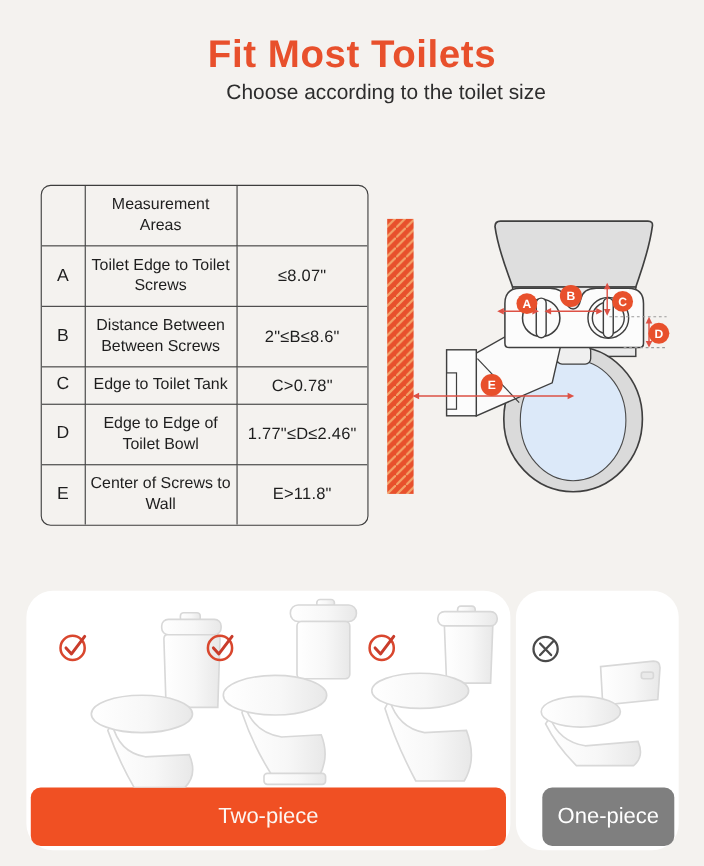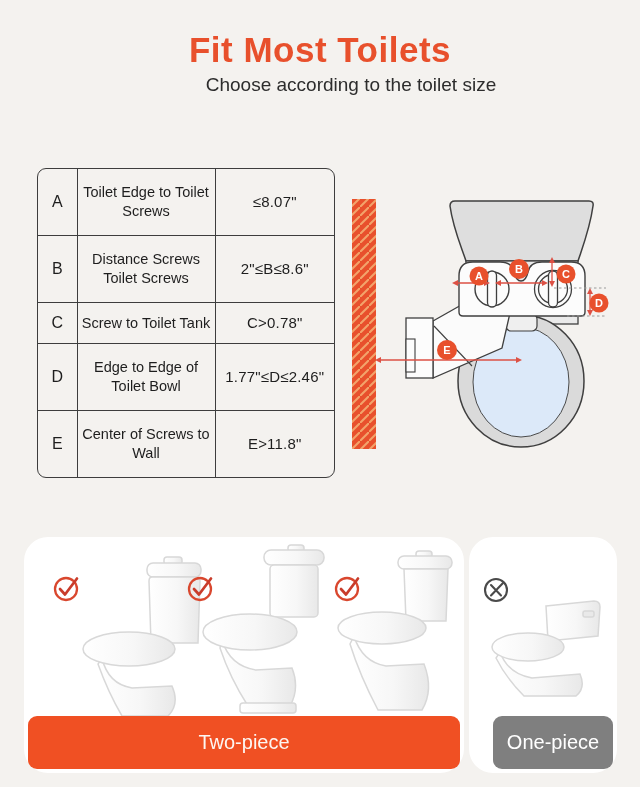--- a/index.html
+++ b/index.html
@@ -75,33 +75,38 @@
 <div class="subtitle">Choose according to the toilet size</div>
 
 <div class="table-wrap">
   <table class="meas">
     <colgroup>
         <col class="c1">
         <col class="c2">
         <col class="c3">
       </colgroup>
     <tbody>
+        <tr>
+      <td class="key"></td>
+      <td>Measurement Areas</td>
+      <td></td>
+    </tr>
     <tr>
       <td class="key">A</td>
       <td>Toilet Edge to Toilet Screws</td>
       <td class="val">≤8.07"</td>
     </tr>
     <tr>
       <td class="key">B</td>
-      <td>Distance Screws Toilet Screws</td>
+      <td>Distance Between Between Screws</td>
       <td class="val">2"≤B≤8.6"</td>
     </tr>
     <tr>
       <td class="key">C</td>
-      <td>Screw to Toilet Tank</td>
+      <td>Edge to Toilet Tank</td>
       <td class="val">C&gt;0.78"</td>
     </tr>
     <tr>
       <td class="key">D</td>
       <td>Edge to Edge of Toilet Bowl</td>
       <td class="val">1.77"≤D≤2.46"</td>
     </tr>
     <tr>
       <td class="key">E</td>
       <td>Center of Screws to Wall</td>

